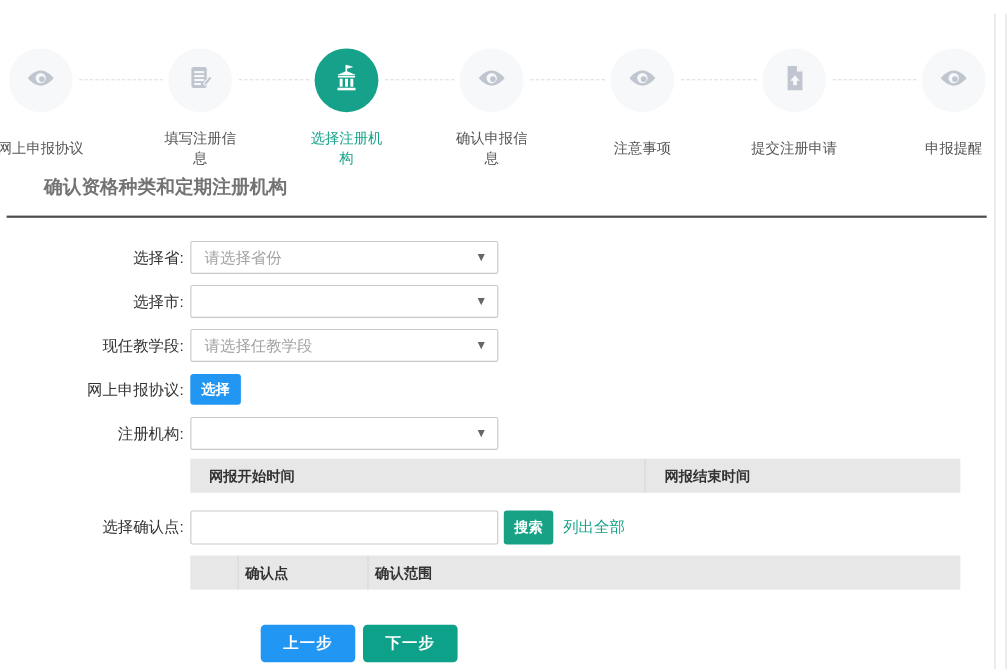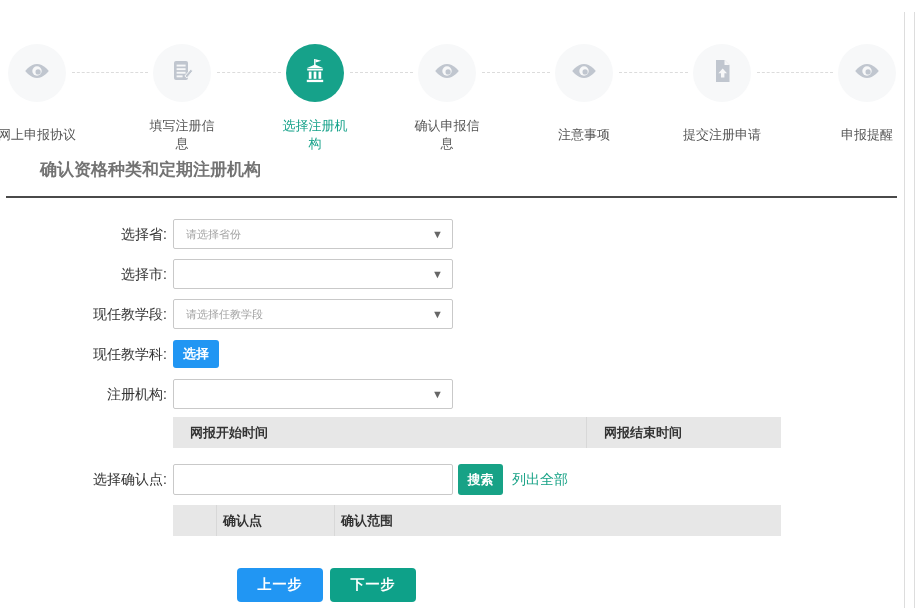--- a/index.html
+++ b/index.html
@@ -36,31 +36,31 @@
 
   
   .page-title { position:absolute; left:40px; top:146px; font-size:17px; font-weight:bold; color:#737373; }
   .title-divider { position:absolute; left:6px; top:184px; width:891px; height:2px; background:#4a4a4a; }
 
   
   .f-label { position:absolute; left:0; width:167px; text-align:right;
     font-size:14px; font-weight:normal; color:#333; }
   .sel { position:absolute; left:173px; width:280px; height:30px; background:#fff;
     border:1px solid #c9c9c9; border-radius:2px; cursor:pointer; }
-  .sel .val { position:absolute; left:12px; top:0; line-height:28px; font-size:11px; color:#a3a3a3; }
+  .sel .val { position:absolute; left:12px; top:0; line-height:28px; font-size:14px; color:#a3a3a3; }
   .sel .arrow { position:absolute; right:9px; top:8px; font-size:11px; color:#666; }
 
   .btn-blue { position:absolute; background:#2196f3; color:#fff; font-weight:bold;
     border:none; border-radius:3px; cursor:pointer; font-family:inherit; }
   .btn-teal { position:absolute; background:#17a286; color:#fff; font-weight:bold;
     border:none; border-radius:3px; cursor:pointer; font-family:inherit; }
 
   .choose-btn { left:173px; top:328px; width:46px; height:28px; font-size:13px; }
 
-  .thead { position:absolute; left:173px; width:608px; height:31px; background:#e7e7e7;
+  .thead { position:absolute; left:173px; width:700px; height:31px; background:#e7e7e7;
     display:flex; align-items:stretch; font-size:13px; font-weight:bold; color:#333; }
   .thead .cell { line-height:31px; border-right:1px solid #d8d8d8; }
   .thead .cell:last-child { border-right:none; }
   .t1 { top:405px; }
   .t1 .cell:nth-child(1) { width:414px; padding-left:17px; }
   .t1 .cell:nth-child(2) { flex:1; padding-left:17px; }
   .t2 { top:493px; }
   .t2 .cell:nth-child(1) { width:44px; }
   .t2 .cell:nth-child(2) { width:118px; padding-left:6px; }
   .t2 .cell:nth-child(3) { flex:1; padding-left:6px; }
@@ -205,21 +205,21 @@
     <span class="val"></span>
     <span class="arrow">▼</span>
   </div>
 
   <div class="f-label" style="top:294px;">现任教学段:</div>
   <div class="sel" style="top:287px;">
     <span class="val">请选择任教学段</span>
     <span class="arrow">▼</span>
   </div>
 
-  <div class="f-label" style="top:334px;">现任教学科:</div>
+  <div class="f-label" style="top:334px;">网上申报协议:</div>
   <button class="btn-blue choose-btn">选择</button>
 
   <div class="f-label" style="top:374px;">注册机构:</div>
   <div class="sel" style="top:367px;">
     <span class="val"></span>
     <span class="arrow">▼</span>
   </div>
 
   <div class="thead t1">
     <div class="cell">网报开始时间</div>

